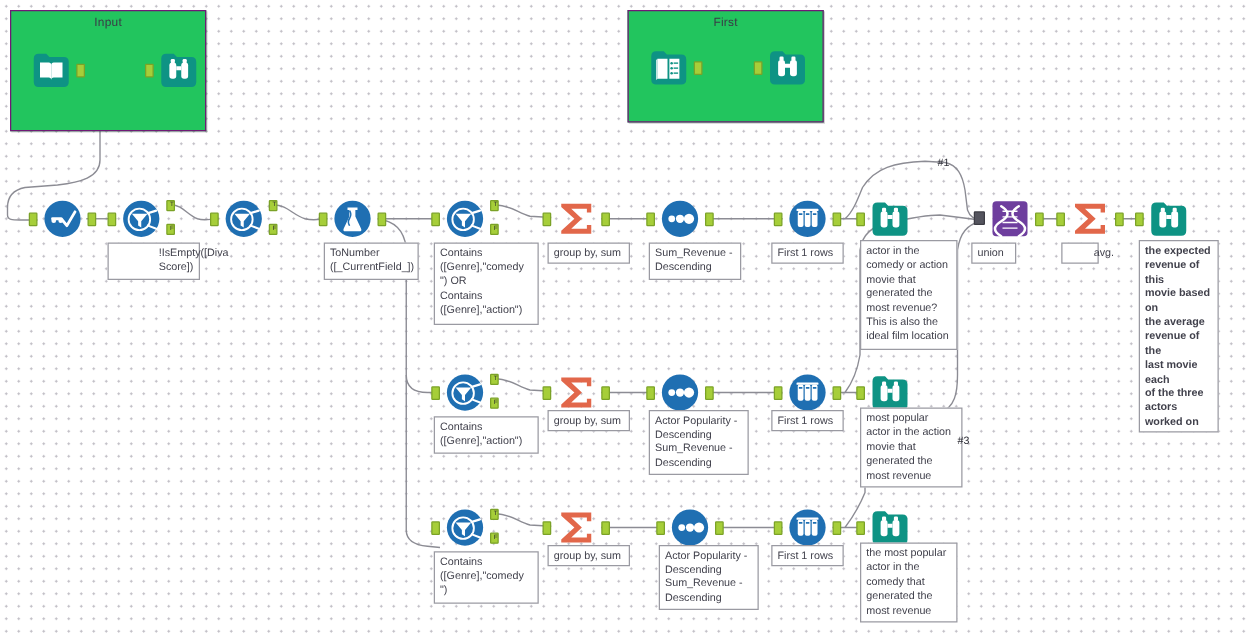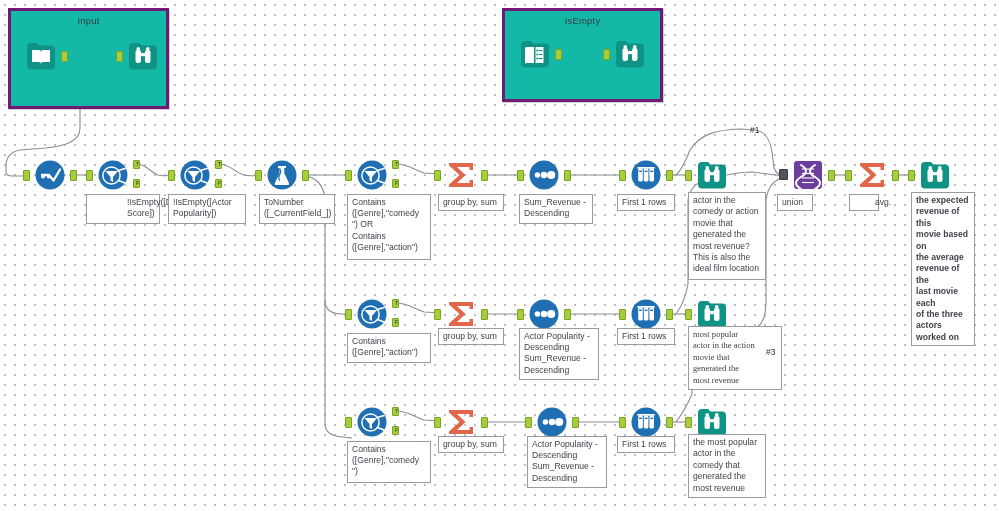--- a/index.html
+++ b/index.html
@@ -16,22 +16,22 @@
     background-color:#ffffff;
     background-image:radial-gradient(#bfbcc4 0.8px, transparent 0.9px);
     background-size:10px 10px;
     background-position:0px 0px;
   }
   #layer{position:absolute;left:0;top:0;width:999px;height:511px;}
   svg#wires{position:absolute;left:0;top:0;width:999px;height:511px;pointer-events:none;}
 
   .container-box{
     position:absolute;
-    background:#14b8a6;
-    border:3px solid #701a75;
+    background:#22c55e;
+    border:1px solid #701a75;
     box-shadow:1px 1px 0 rgba(0,0,0,.18);
   }
   .container-title{
     position:absolute;left:0;right:0;top:4px;
     text-align:center;font-size:9.5px;color:#3a3a46;
     letter-spacing:.2px;
   }
 
   
   .node{position:absolute;width:34px;height:34px;}
@@ -135,21 +135,21 @@
     <path d="M828,175 L852,175"></path>
     <path d="M891,175 L915,175"></path>
   </g>
 </svg>
 
 <div id="layer">
     <div class="container-box" style="left: 8px; top: 8px; width: 155px; height: 95px;">
       <div class="container-title">Input</div>
     </div>
     <div class="container-box" style="left: 502px; top: 8px; width: 155px; height: 88px;">
-      <div class="container-title">IsEmpty</div>
+      <div class="container-title">First</div>
     </div>
     <div class="node" style="left: 24px; top: 39px;">
       <span style="position: absolute; left: 0px; top: 0px;">
         <svg class="glyph" viewBox="0 0 34 34" width="34" height="34">
           <path d="M3 8 q0-4 4-4 h6 l2.5 2.5 h11.5 q4 0 4 4 v16 q0 4 -4 4 h-20 q-4 0 -4 -4 z" fill="#0e9384"></path>
           <path d="M8 11 h7 q2 0 2 2 v12 q0-2 -2-2 h-7 z" fill="#fff"></path>
           <path d="M26 11 h-7 q-2 0 -2 2 v12 q0-2 2-2 h7 z" fill="#fff"></path>
         </svg>
       </span>
       <span class="port out"></span>
@@ -240,22 +240,20 @@
         </svg>
       </span>
       <span class="port in"></span>
       <span class="port tf t">
         <span class="tfl">T</span>
       </span>
       <span class="port tf f">
         <span class="tfl">F</span>
       </span>
     </div>
-    <div class="nlabel" style="left: 168px; top: 194px; width: 78px; min-height: 30px;">!IsEmpty([Actor
-Popularity])</div>
     <div class="node" style="left: 265px; top: 158px;">
       <span style="position: absolute; left: 0px; top: 0px;">
         <svg class="glyph" viewBox="0 0 34 34" width="34" height="34">
           <circle cx="17" cy="17" r="14.5" fill="#1f6fb2"></circle>
           <path d="M13 8 h8 v2 h-1.7 v5.2 l4.5 9.5 q1 2.3 -1.4 2.3 h-11 q-2.4 0 -1.4 -2.3 l4.5 -9.5 v-5.2 h-1.5 z" fill="#fff"></path>
           <path d="M14.7 10.6 q2 3 0 6 q-2 3 0 6" stroke="#1f6fb2" stroke-width="1.2" fill="none"></path>
         </svg>
       </span>
       <span class="port in"></span>
       <span class="port out"></span>
@@ -415,21 +413,21 @@
           <path d="M3 8 q0-4 4-4 h6 l2.5 2.5 h11.5 q4 0 4 4 v16 q0 4 -4 4 h-20 q-4 0 -4 -4 z" fill="#0e9384"></path>
           <rect x="9.5" y="11" width="5.5" height="13" rx="2.2" fill="#fff"></rect>
           <rect x="19" y="11" width="5.5" height="13" rx="2.2" fill="#fff"></rect>
           <rect x="15" y="14" width="4" height="3.2" fill="#fff"></rect>
           <rect x="10.6" y="8.2" width="3.3" height="3.4" rx="1" fill="#fff"></rect>
           <rect x="20.1" y="8.2" width="3.3" height="3.4" rx="1" fill="#fff"></rect>
         </svg>
       </span>
       <span class="port in"></span>
     </div>
-    <div class="anno" style="left: 688px; top: 326px; width: 94px; min-height: 64px; font-family: Liberation Serif, serif;">most popular
+    <div class="anno" style="left: 688px; top: 326px; width: 82px; min-height: 64px;">most popular
 actor in the action
 movie that
 generated the
 most revenue</div>
     <div class="node" style="left: 355px; top: 405px;">
       <span style="position: absolute; left: 0px; top: 0px;">
         <svg class="glyph" viewBox="0 0 34 34" width="34" height="34">
           <circle cx="17" cy="17" r="14.5" fill="#1f6fb2"></circle>
           <circle cx="15.5" cy="17.5" r="8.6" fill="none" stroke="#fff" stroke-width="1.5"></circle>
           <path d="M9.5 13 h12.5 l-5 6 v5 l-2.5 -1.6 v-3.4 z" fill="#fff"></path>

